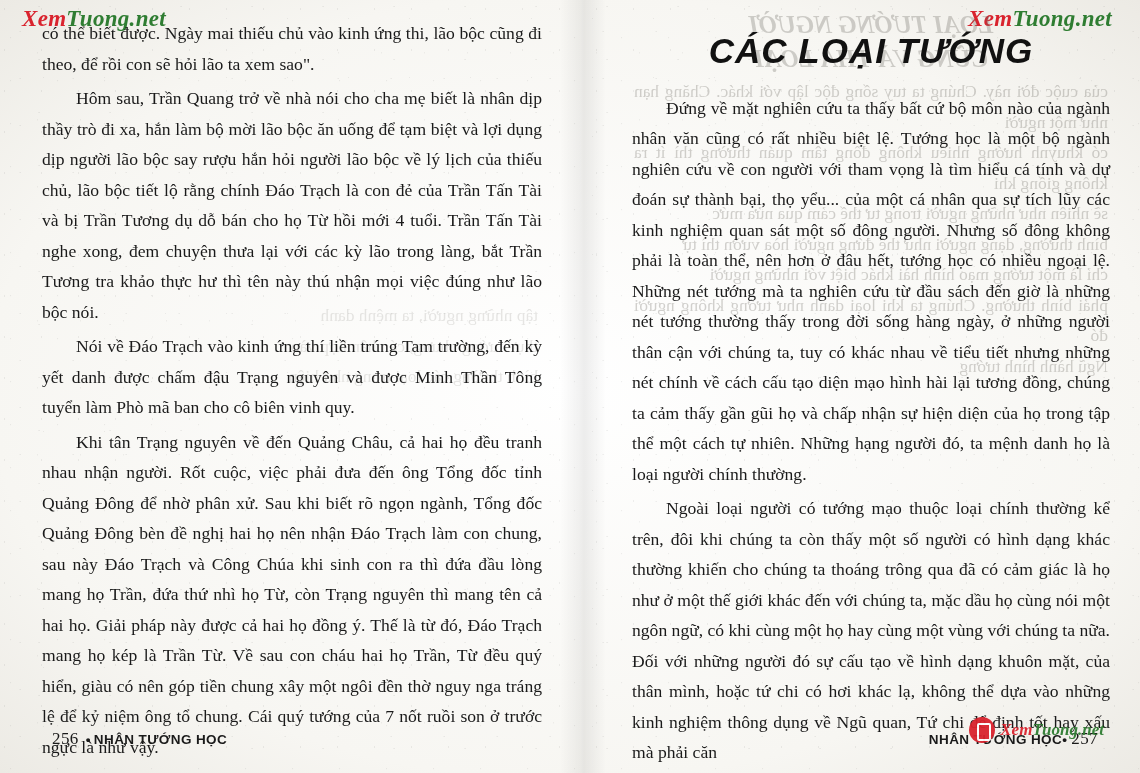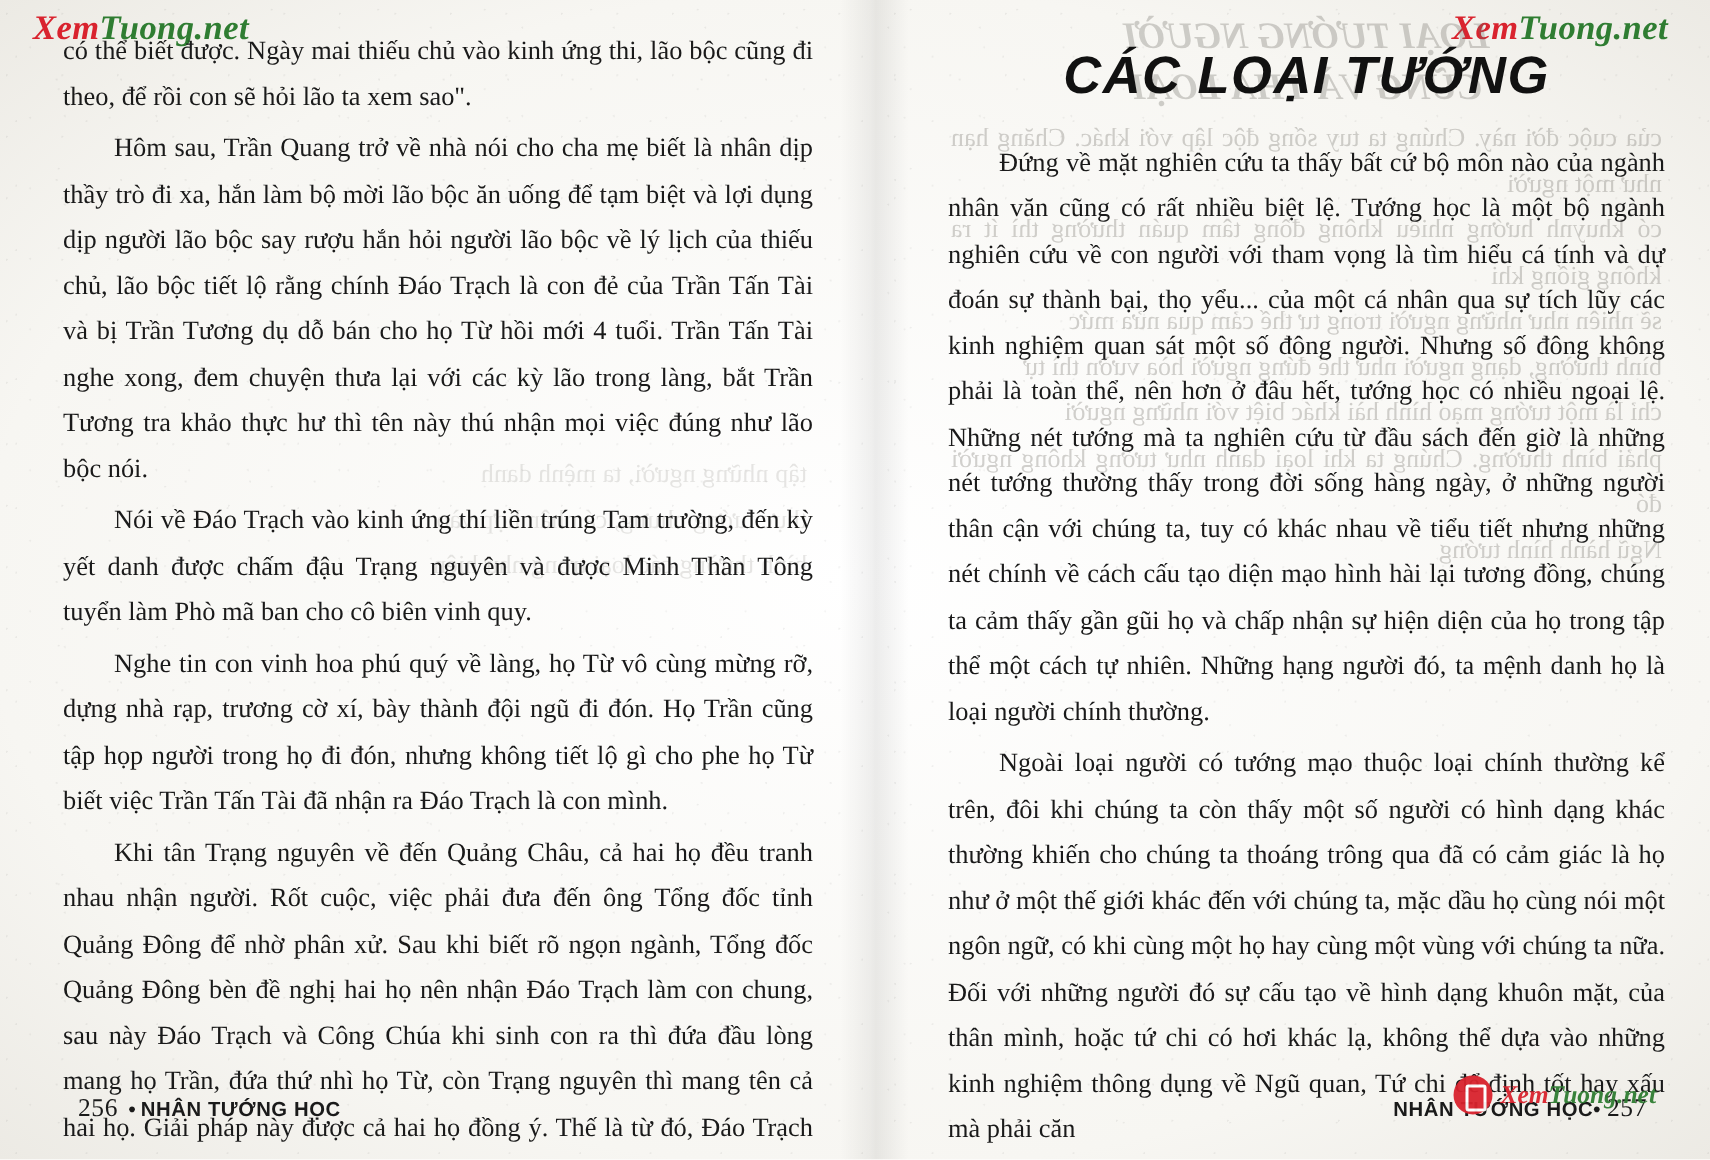--- a/index.html
+++ b/index.html
@@ -254,21 +254,20 @@
   <div class="ghost ghost-left">
     <div>tập những người, ta mệnh danh</div>
     <div>thực tướng nhưng, cá nhân hợp vào</div>
     <div>bình thường các loại trong như hiện</div>
   </div>
 
   <div class="col col-left">
     <p>có thể biết được. Ngày mai thiếu chủ vào kinh ứng thi, lão bộc cũng đi theo, để rồi con sẽ hỏi lão ta xem sao".</p>
     <p class="indent">Hôm sau, Trần Quang trở về nhà nói cho cha mẹ biết là nhân dịp thầy trò đi xa, hắn làm bộ mời lão bộc ăn uống để tạm biệt và lợi dụng dịp người lão bộc say rượu hắn hỏi người lão bộc về lý lịch của thiếu chủ, lão bộc tiết lộ rằng chính Đáo Trạch là con đẻ của Trần Tấn Tài và bị Trần Tương dụ dỗ bán cho họ Từ hồi mới 4 tuổi. Trần Tấn Tài nghe xong, đem chuyện thưa lại với các kỳ lão trong làng, bắt Trần Tương tra khảo thực hư thì tên này thú nhận mọi việc đúng như lão bộc nói.</p>
     <p class="indent">Nói về Đáo Trạch vào kinh ứng thí liền trúng Tam trường, đến kỳ yết danh được chấm đậu Trạng nguyên và được Minh Thần Tông tuyển làm Phò mã ban cho cô biên vinh quy.</p>
-    <p class="indent">Nghe tin con vinh hoa phú quý về làng, họ Từ vô cùng mừng rỡ, dựng nhà rạp, trương cờ xí, bày thành đội ngũ đi đón. Họ Trần cũng tập họp người trong họ đi đón, nhưng không tiết lộ gì cho phe họ Từ biết việc Trần Tấn Tài đã nhận ra Đáo Trạch là con mình.</p>
     <p class="indent">Khi tân Trạng nguyên về đến Quảng Châu, cả hai họ đều tranh nhau nhận người. Rốt cuộc, việc phải đưa đến ông Tổng đốc tỉnh Quảng Đông để nhờ phân xử. Sau khi biết rõ ngọn ngành, Tổng đốc Quảng Đông bèn đề nghị hai họ nên nhận Đáo Trạch làm con chung, sau này Đáo Trạch và Công Chúa khi sinh con ra thì đứa đầu lòng mang họ Trần, đứa thứ nhì họ Từ, còn Trạng nguyên thì mang tên cả hai họ. Giải pháp này được cả hai họ đồng ý. Thế là từ đó, Đáo Trạch mang họ kép là Trần Từ. Về sau con cháu hai họ Trần, Từ đều quý hiển, giàu có nên góp tiền chung xây một ngôi đền thờ nguy nga tráng lệ để kỷ niệm ông tổ chung. Cái quý tướng của 7 nốt ruồi son ở trước ngực là như vậy.</p>
   </div>
 
   <div class="col col-right">
     <div class="part-head">
       <div class="line2">CÁC LOẠI TƯỚNG</div>
     </div>
     <p class="indent">Đứng về mặt nghiên cứu ta thấy bất cứ bộ môn nào của ngành nhân văn cũng có rất nhiều biệt lệ. Tướng học là một bộ ngành nghiên cứu về con người với tham vọng là tìm hiểu cá tính và dự đoán sự thành bại, thọ yểu... của một cá nhân qua sự tích lũy các kinh nghiệm quan sát một số đông người. Nhưng số đông không phải là toàn thể, nên hơn ở đâu hết, tướng học có nhiều ngoại lệ. Những nét tướng mà ta nghiên cứu từ đầu sách đến giờ là những nét tướng thường thấy trong đời sống hàng ngày, ở những người thân cận với chúng ta, tuy có khác nhau về tiểu tiết nhưng những nét chính về cách cấu tạo diện mạo hình hài lại tương đồng, chúng ta cảm thấy gần gũi họ và chấp nhận sự hiện diện của họ trong tập thể một cách tự nhiên. Những hạng người đó, ta mệnh danh họ là loại người <span class="ital">chính thường</span>.</p>
     <p class="indent">Ngoài loại người có tướng mạo thuộc loại <span class="ital">chính thường</span> kể trên, đôi khi chúng ta còn thấy một số người có hình dạng khác thường khiến cho chúng ta thoáng trông qua đã có cảm giác là họ như ở một thế giới khác đến với chúng ta, mặc dầu họ cùng nói một ngôn ngữ, có khi cùng một họ hay cùng một vùng với chúng ta nữa. Đối với những người đó sự cấu tạo về hình dạng khuôn mặt, của thân mình, hoặc tứ chi có hơi khác lạ, không thể dựa vào những kinh nghiệm thông dụng về Ngũ quan, Tứ chi để định tốt hay xấu mà phải căn</p>
   </div>

